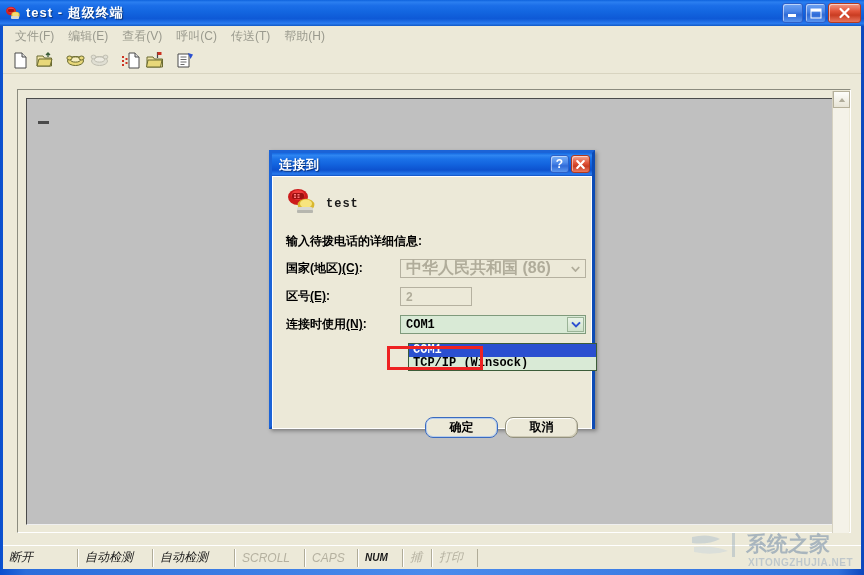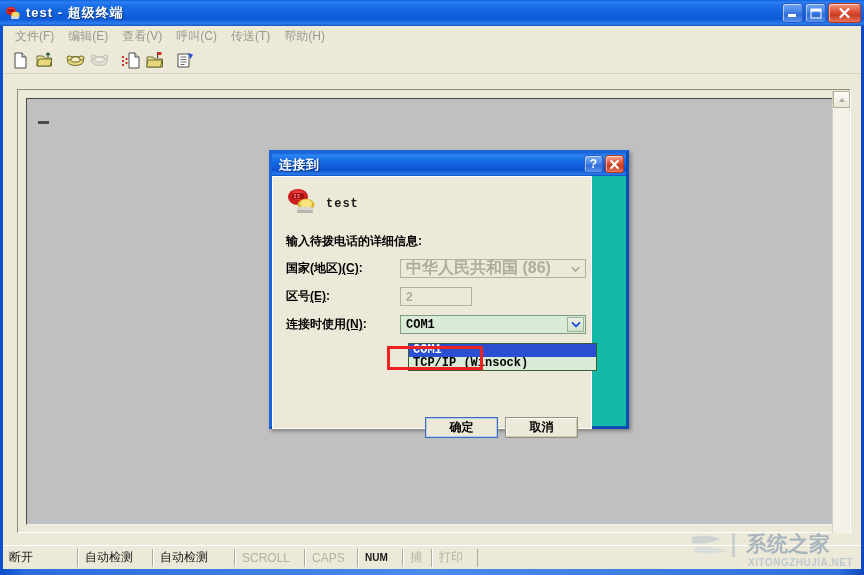--- a/index.html
+++ b/index.html
@@ -144,39 +144,40 @@
     border-top: 1px solid #ffffff;
   }
   .status-cell {
     height: 18px;
     display: flex; align-items: center;
     font-size: 12px;
     padding: 0 6px;
     border-left: 1px solid #ffffff;
     border-right: 1px solid #b0ac98;
     white-space: nowrap;
+    font-style: italic;
   }
   .status-cell.first { border-left: none; }
   .status-cell.dim { color: #b5b1a0; }
   .status-cell.on { color: #1a1a1a; font-weight: bold; font-size: 10px; }
   .status-cell.lbl { color: #1a1a1a; }
 
   
   #watermark {
     position: absolute; right: 4px; bottom: 2px;
     width: 172px; height: 46px;
     pointer-events: none;
     opacity: .72;
   }
 
   
   #dialog {
     position: absolute;
     left: 269px; top: 150px;
-    width: 360px; height: 279px;
+    width: 326px; height: 279px;
     background: #14b8a6;
     border: 3px solid;
     border-color: #1b63d7 #0d4bb5 #0d4bb5 #1b63d7;
     box-shadow: 2px 2px 4px rgba(0,0,0,.35);
   }
   #dlg-title {
     height: 23px;
     background: linear-gradient(to bottom,
         #1468e0 0%, #2f86f2 10%, #1b72e8 26%,
         #1263de 50%, #0d52cf 74%, #2a7cee 92%, #0f4fc2 100%);
@@ -291,21 +292,21 @@
 
   #dlg-buttons {
     position: absolute; left: 0; top: 236px;
     width: 308px;
     display: flex; justify-content: flex-end; gap: 7px; padding-right: 8px;
   }
   .dlg-btn {
     width: 73px; height: 21px;
     background: #ece9d8;
     border: 1px solid #93917e;
-    border-radius: 0;
+    border-radius: 8px;
     font-size: 12px; color: #000;
     display: flex; align-items: center; justify-content: center;
     box-shadow: inset 1px 1px 0 #ffffff, inset -1px -1px 0 #cdc9b4;
   }
   .dlg-btn.default {
     border: 1px solid #3a6bc0;
     box-shadow: inset 0 0 0 1px #b7cdea, inset 1px 1px 0 #ffffff;
   }
 </style>
 </head>

